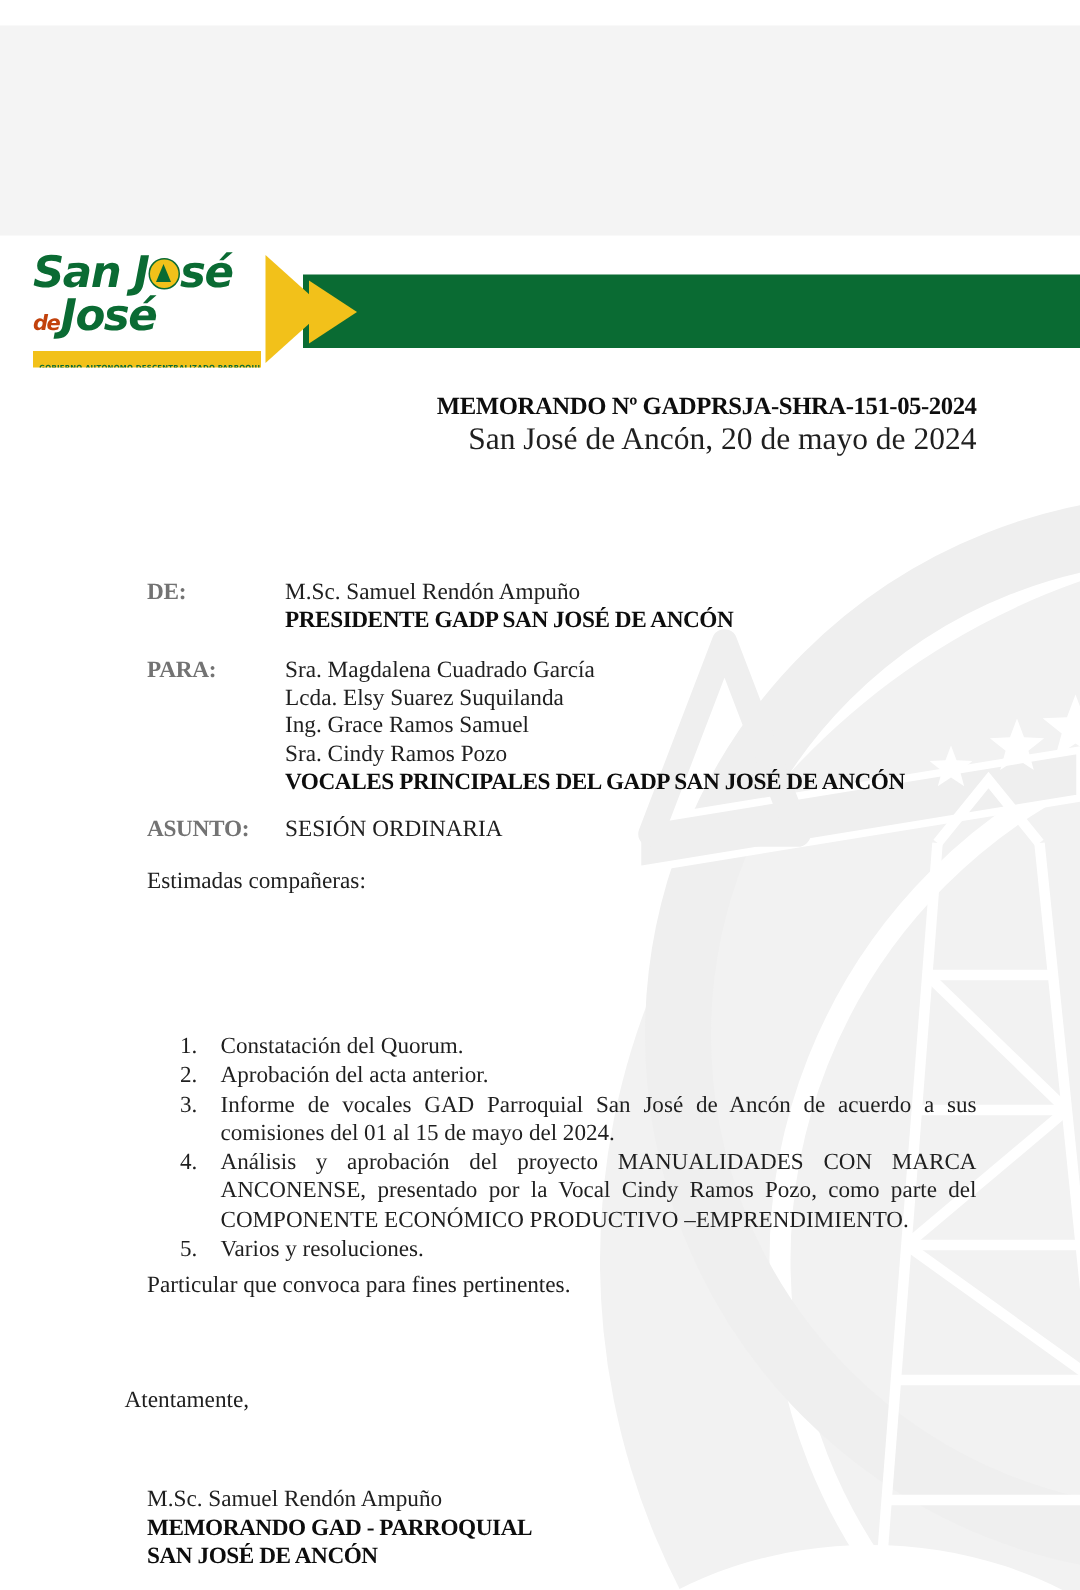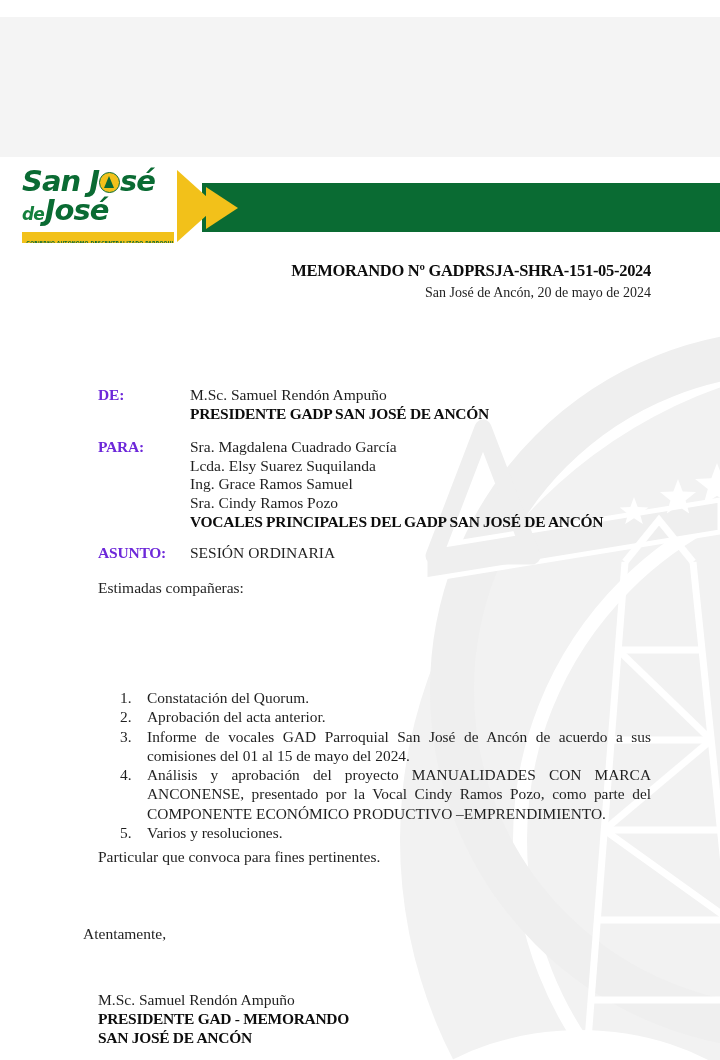--- a/index.html
+++ b/index.html
@@ -20,41 +20,41 @@
   
   .logo { position:absolute; left:22px; top:166px; z-index:3; width:170px;
           font-family:"DejaVu Sans","Liberation Sans",sans-serif; font-style:italic; font-weight:bold; }
   .logo-line1 { font-size:29px; line-height:30px; color:#0a6b33; letter-spacing:-1px; white-space:nowrap; }
   .logo-o { display:inline-block; width:21px; height:21px; background:#f2c11a; border-radius:50%;
             vertical-align:-2px; position:relative; margin:0 0px; border:1px solid #0a6b33; }
   .logo-o .derrick { position:absolute; left:4px; top:3px; width:0; height:0;
             border-left:5px solid transparent; border-right:5px solid transparent;
             border-bottom:12px solid #0a6b33; }
   .logo-line2 { font-size:29px; line-height:28px; color:#0a6b33; letter-spacing:-1px; margin-top:0px; white-space:nowrap; }
-  .logo-de { font-size:17px; color:#15803d; margin-right:1px; }
+  .logo-de { font-size:14px; color:#c2410c; margin-right:1px; }
   .logo-banner { margin-top:4px; width:152px; height:11px; background:#f2c11a; overflow:hidden; }
   .logo-banner span { display:inline-block; width:360px; font-size:11px; font-style:normal;
             font-weight:bold; color:#0a6b33; letter-spacing:0.4px; white-space:nowrap;
             transform:scale(0.42); transform-origin:0 50%; padding-left:10px; line-height:11px;}
 
   .green-bar { position:absolute; left:202px; top:183px; width:518px; height:49px; background:#0a6b33; z-index:1; }
   .arrow-big { position:absolute; left:177px; top:170px; width:0; height:0; z-index:2;
                border-left:40px solid #f2c11a; border-top:36px solid transparent; border-bottom:36px solid transparent; }
   .arrow-small { position:absolute; left:206px; top:187px; width:0; height:0; z-index:2;
                border-left:32px solid #f2c11a; border-top:21px solid transparent; border-bottom:21px solid transparent; }
 
   
   .txt { position:absolute; z-index:2; }
   .doc-title { right:69px; top:261px; text-align:right; }
   .doc-title .t { font-weight:bold; font-size:16.5px; letter-spacing:-0.3px; color:#0d0d0d; line-height:20px; }
-  .doc-title .d { font-size:14px; line-height:19px; margin-top:2px; color:#1f1f1f; }
+  .doc-title .d { font-size:21px; line-height:19px; margin-top:2px; color:#1f1f1f; }
 
   .meta { left:98px; top:386px; width:556px; }
   .meta-row { display:grid; grid-template-columns:92px 1fr; }
-  .meta-label { font-weight:bold; font-size:15.5px; line-height:18.6px; color:#6d28d9; letter-spacing:-0.2px; }
+  .meta-label { font-weight:bold; font-size:15.5px; line-height:18.6px; color:#737373; letter-spacing:-0.2px; }
   .meta-val   { font-size:15.5px; line-height:18.6px; }
   .meta-val .bold-caps, .bold-caps { font-weight:bold; color:#0d0d0d; letter-spacing:-0.3px; }
   .gap15 { margin-top:15px; } .gap12 { margin-top:13px; }
 
   .salutation { left:98px; top:579px; font-size:15.5px; }
   .body-par { left:98px; top:610px; width:554px; font-size:15.4px; line-height:19.3px; text-align:justify; }
 
   .agenda { left:120px; top:688px; width:531px; list-style:none; }
   .agenda li { display:flex; font-size:15.4px; line-height:19.3px; }
   .agenda .num { width:27px; flex:none; }
@@ -163,17 +163,17 @@
         <span class="itx">Varios y resoluciones.</span>
       </li>
   </ol>
 
   <div class="txt closing">Particular que convoca para fines pertinentes.</div>
 
   <div class="txt farewell">Atentamente,</div>
 
   <div class="txt signature">
     <div>M.Sc. Samuel Rendón Ampuño</div>
-    <span class="bold-caps">PRESIDENTE GAD - MEMORANDO</span>
+    <span class="bold-caps">MEMORANDO GAD - PARROQUIAL</span>
     <span class="bold-caps">SAN JOSÉ DE ANCÓN</span>
   </div>
 
 </div>
 
 </body></html>

